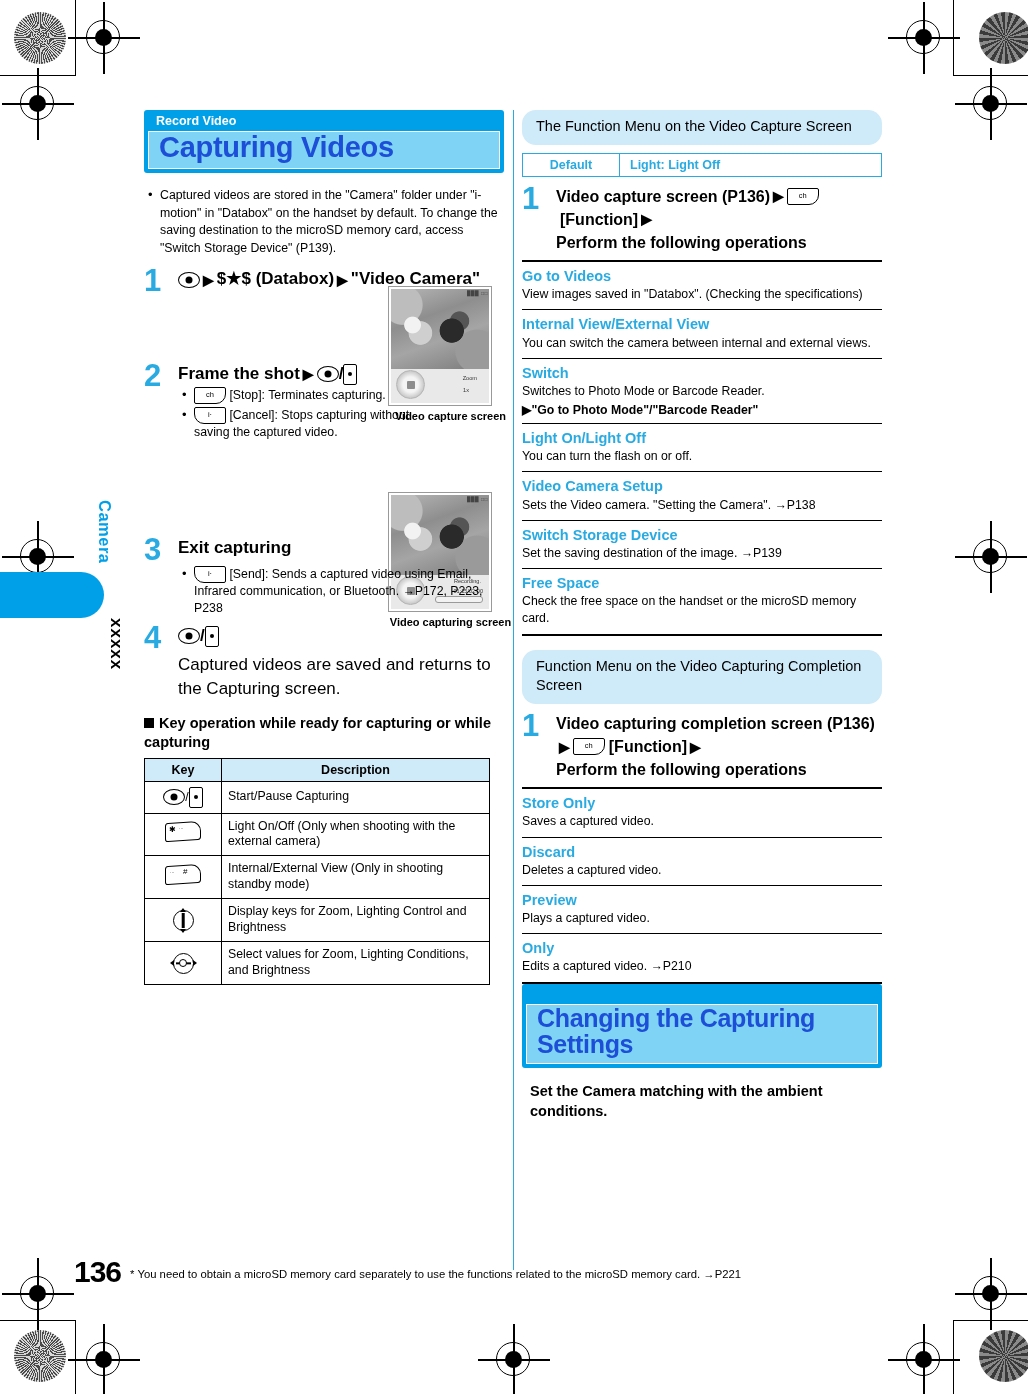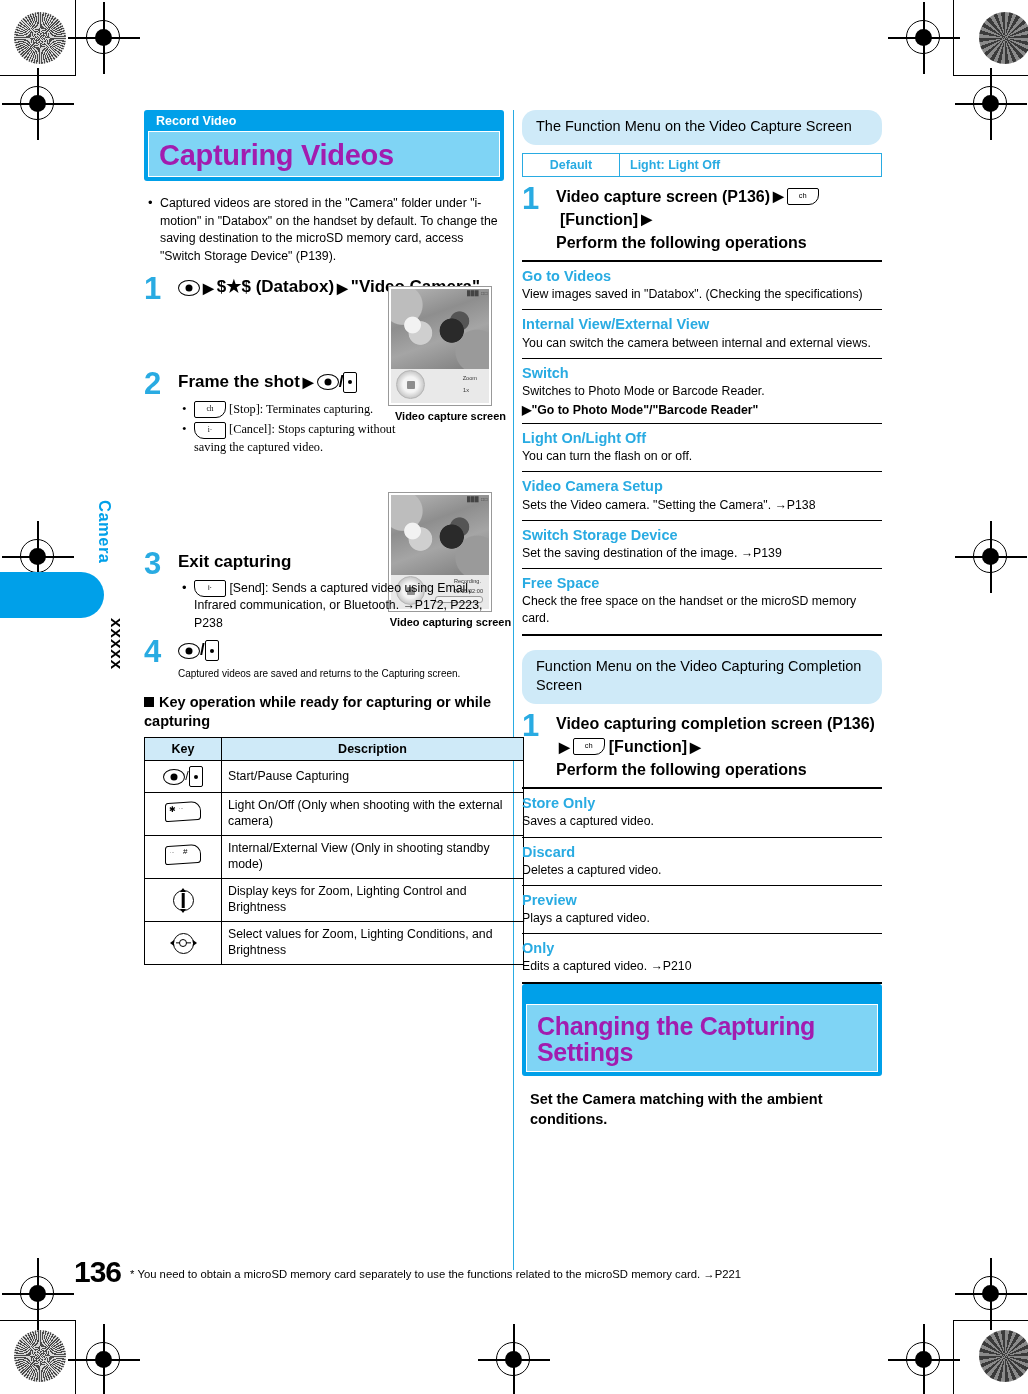--- a/index.html
+++ b/index.html
@@ -58,22 +58,22 @@
     background:#00a0e9;color:#fff;
     font-size:12.5px;font-weight:bold;
     padding:4px 10px 3px 12px;
     border-radius:3px 3px 0 0;
   }
   .chapter-title-wrap{
     background:#00a0e9;padding:0 4px 4px 4px;border-radius:0 0 3px 3px;
   }
   .chapter-title{
     background:#7fd4f5;border:1.5px solid #ffffff;
-    font-size:29px;font-weight:bold;color:#a21caf;
-    padding:8px 0 6px 10px;letter-spacing:-0.3px;line-height:1.05;
+    font-size:29px;font-weight:bold;color:#1d4ed8;
+    padding:0 0 6px 10px;letter-spacing:-0.3px;line-height:1.05;
   }
 
   
   ul.bl{list-style:none;margin:0 0 6px 0;padding:0;}
   ul.bl li{
     position:relative;padding-left:16px;
     font-size:12.3px;line-height:1.42;margin-bottom:3px;
   }
   ul.bl li::before{
     content:"\2022";position:absolute;left:4px;top:-1px;font-size:13px;
@@ -85,21 +85,21 @@
     position:absolute;left:0;top:-2px;
     font-size:31px;font-weight:bold;color:#29abe2;
     font-family:"Liberation Sans",sans-serif;line-height:1;
     letter-spacing:-1px;
   }
   .step-head{
     font-size:17px;font-weight:bold;line-height:1.45;
     display:flex;align-items:center;flex-wrap:wrap;gap:0;
   }
   .step-head.small{font-size:16px;}
-  .step-body{font-size:10px;line-height:1.45;margin-top:4px;}
+  .step-body{font-size:17px;line-height:1.45;margin-top:4px;}
 
   
   .k-center{
     display:inline-block;width:20px;height:14px;border:1.4px solid #000;
     border-radius:50%;position:relative;vertical-align:middle;
   }
   .k-center::after{
     content:"";position:absolute;left:50%;top:50%;width:7px;height:7px;
     background:#000;border-radius:50%;transform:translate(-50%,-50%);
   }
@@ -165,21 +165,21 @@
   .shot .cap{
     margin-top:4px;font-size:11px;font-weight:bold;text-align:center;line-height:1.25;
   }
 
   
   .sq-head{font-size:14.5px;font-weight:bold;margin:12px 0 6px 0;line-height:1.3;}
   .sq-head .sq{display:inline-block;width:10px;height:10px;background:#000;margin-right:5px;}
 
   
   table.keytbl{
-    border-collapse:collapse;width:380px;margin-top:4px;
+    border-collapse:collapse;width:346px;margin-top:4px;
     border:1.4px solid #000;
   }
   table.keytbl th{
     background:#cfeaf8;border:1px solid #000;font-size:12.5px;font-weight:bold;
     padding:4px 2px;text-align:center;
   }
   table.keytbl td{
     border:1px solid #000;font-size:12.3px;padding:5px 6px;line-height:1.3;
     vertical-align:middle;
   }
@@ -363,21 +363,21 @@
 
     <div class="step" style="margin-top:70px;width:250px;">
       <div class="step-num">2</div>
       <div class="step-head">
         <span>Frame the shot</span>
         <span class="arrow">▶</span>
         <span class="k-center"></span>
         <span>/</span>
         <span class="k-rect"></span>
       </div>
-      <ul class="bl" style="margin-top:6px;font-family:Liberation Serif, serif;">
+      <ul class="bl" style="">
         <li>
           <span class="k-soft">ch</span>
           <span>[Stop]: Terminates capturing.</span>
         </li>
         <li>
           <span class="k-soft2">i·</span>
           <span>[Cancel]: Stops capturing without saving the captured video.</span>
         </li>
       </ul>
     </div>

